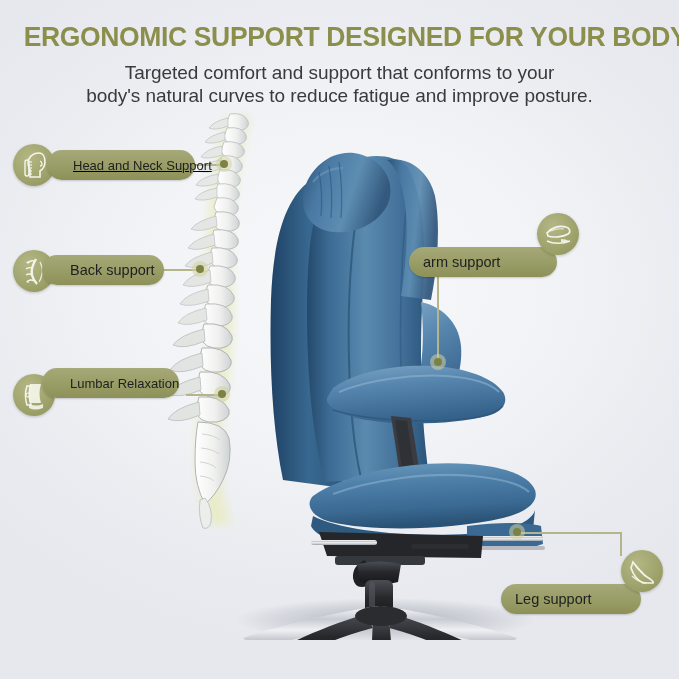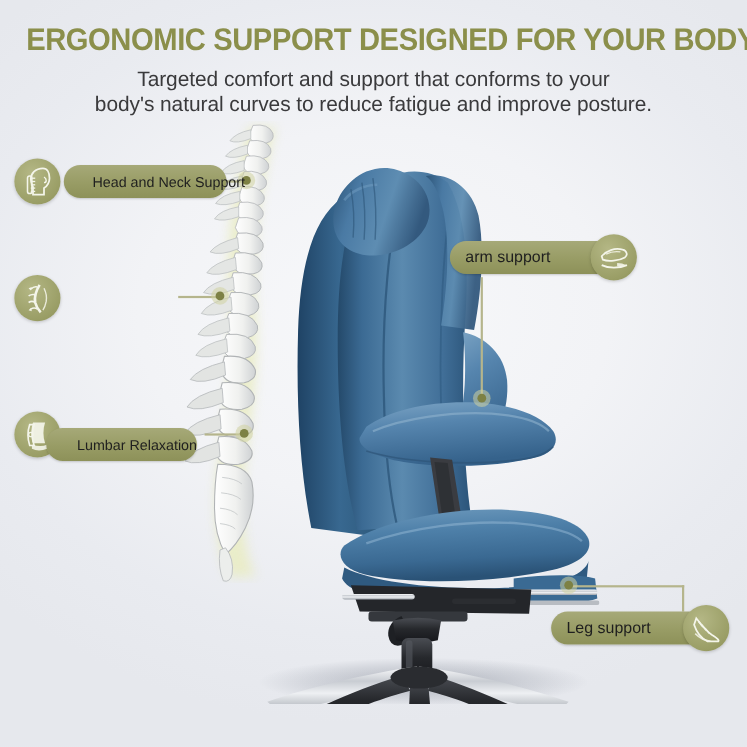--- a/index.html
+++ b/index.html
@@ -36,21 +36,21 @@
   #chair{position:absolute;left:215px;top:120px;width:330px;height:520px;}
 
   
   .pill{
     position:absolute;display:flex;align-items:center;
     height:30px;border-radius:15px;
     background:linear-gradient(180deg,#a6a978 0%,#989c65 55%,#8d9159 100%);
     box-shadow:0 1px 2px rgba(0,0,0,.18);
     padding:0 14px;box-sizing:border-box;
   }
-  .pill.r{flex-direction:row-reverse;}
+  .pill.r{flex-direction:row-reverse;margin-top:28px;}
   .pill-label{
     font-size:13px;color:#1f1f1f;white-space:nowrap;line-height:1;
   }
   .pill.big .pill-label{font-size:14.5px;}
   .icon-circle{
     position:absolute;width:42px;height:42px;border-radius:50%;
     background:radial-gradient(circle at 38% 32%, #b4b785 0%, #9a9e66 70%, #8b8f57 100%);
     box-shadow:0 1px 3px rgba(0,0,0,.2);
     display:flex;align-items:center;justify-content:center;
   }
@@ -311,48 +311,51 @@
       <g stroke="#f4f5ea" stroke-width="1.2" fill="none">
         <path d="M9 12 h4"></path>
           <path d="M9 15 h4"></path>
           <path d="M9 18 h4"></path>
           <path d="M9 21 h4"></path>
           <path d="M9 24 h4"></path>
       </g>
       <rect x="6" y="10" width="4" height="16" rx="2" fill="none" stroke="#f4f5ea" stroke-width="1.4"></rect>
     </svg>
   </div>
-  <div class="pill" style="left:58px;top:150px;width:148px;padding-left:26px;">
+  <div class="pill" style="left:47px;top:150px;width:148px;padding-left:26px;text-decoration:underline;">
     <span class="pill-label">Head and Neck Support</span>
   </div>
 
   <div class="icon-circle" style="left:13px;top:250px;">
     <svg width="30" height="30" viewBox="0 0 30 30">
       <path d="M17 3 C14 8 12 14 13 19 C14 23 16 26 18 28" fill="none" stroke="#f4f5ea" stroke-width="2.4"></path>
       <g stroke="#f4f5ea" stroke-width="1.4" fill="none">
         <path d="M9 7 q3 -3 6 -2"></path>
           <path d="M7 13 q3 -2 6 -1"></path>
         <path d="M7 19 q3 -2 6 0"></path>
           <path d="M9 25 q3 -2 6 0"></path>
       </g>
       <path d="M10 5 l-3 1 l2 2 Z" fill="#f4f5ea"></path>
       <path d="M10 27 l-3 -1 l2 -2 Z" fill="#f4f5ea"></path>
       <path d="M21 6 q3 6 2 12 q-1 5 -3 8" fill="none" stroke="#f4f5ea" stroke-width="1.3" opacity="0.85"></path>
     </svg>
   </div>
+  <div class="pill big" style="left:42px;top:255px;width:122px;padding-left:28px;">
+    <span class="pill-label">Back support</span>
+  </div>
 
   <div class="icon-circle" style="left:13px;top:374px;">
     <svg width="30" height="30" viewBox="0 0 30 30">
       <path d="M11 4 C9 10 9 18 11 23 L22 23 C20 17 20 10 22 4 Z" fill="#f4f5ea" opacity="0.92"></path>
       <path d="M8 6 C6 12 6 19 8 25 L12 25 C10 19 10 12 12 6 Z" fill="none" stroke="#f4f5ea" stroke-width="1.5"></path>
       <path d="M10 24 q8 3 14 0 l0 4 q-8 3 -14 0 Z" fill="#f4f5ea" opacity="0.9"></path>
       <circle cx="9" cy="15" r="2" fill="none" stroke="#f4f5ea" stroke-width="1.2"></circle>
     </svg>
   </div>
-  <div class="pill" style="left:42px;top:389px;width:137px;padding-left:28px;">
+  <div class="pill" style="left:42px;top:368px;width:137px;padding-left:28px;">
     <span class="pill-label">Lumbar Relaxation</span>
   </div>
 
   <div class="pill big r" style="left:409px;top:219px;width:148px;padding-right:26px;justify-content:flex-end;">
     <span class="pill-label">arm support</span>
   </div>
   <div class="icon-circle" style="left:537px;top:213px;">
     <svg width="30" height="30" viewBox="0 0 30 30">
       <path d="M4 14 C8 9 16 6 23 8 C27 9 28 13 25 15 C20 18 10 19 5 17 Z" fill="none" stroke="#f4f5ea" stroke-width="1.6"></path>
       <path d="M8 12 q6 -3 13 -2" fill="none" stroke="#f4f5ea" stroke-width="1.2" opacity="0.85"></path>

